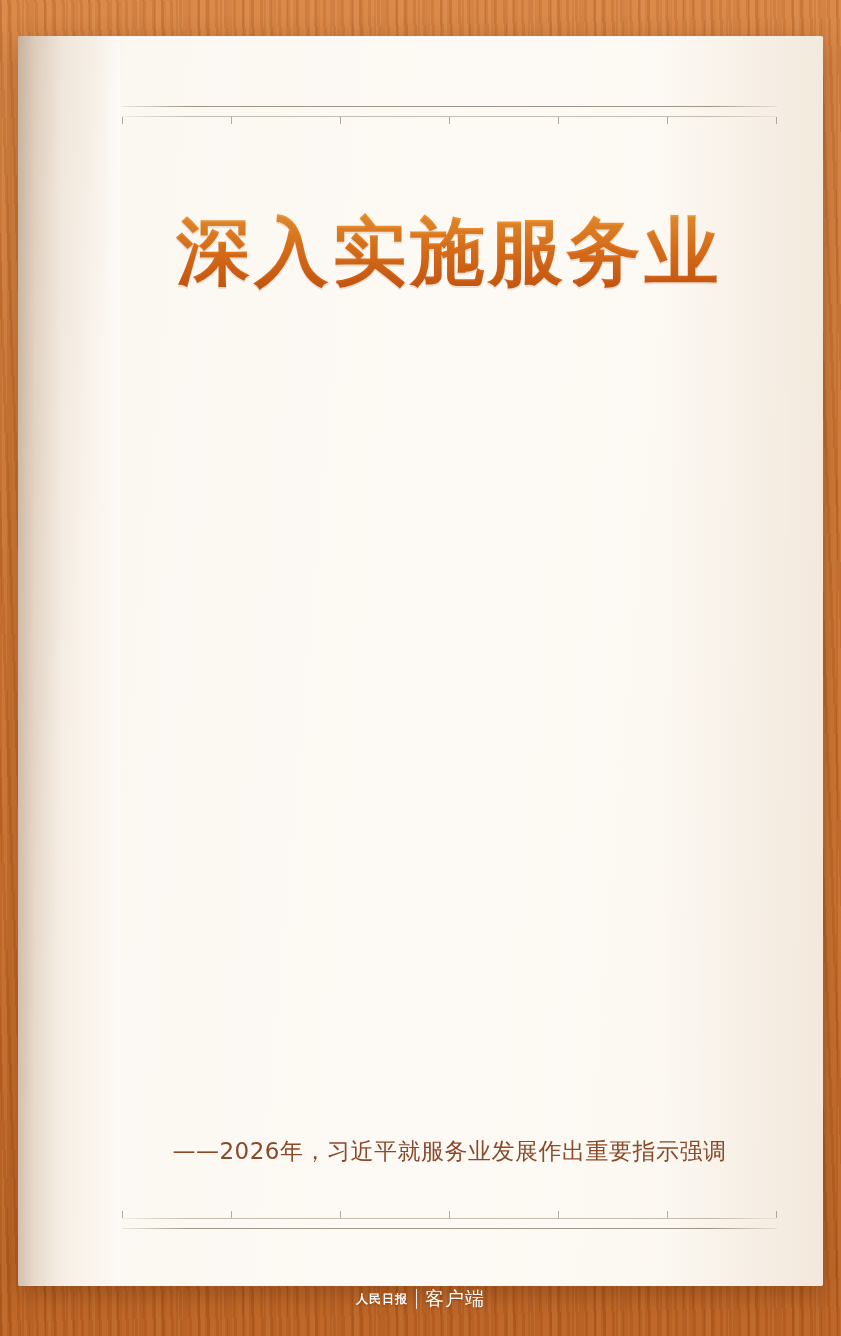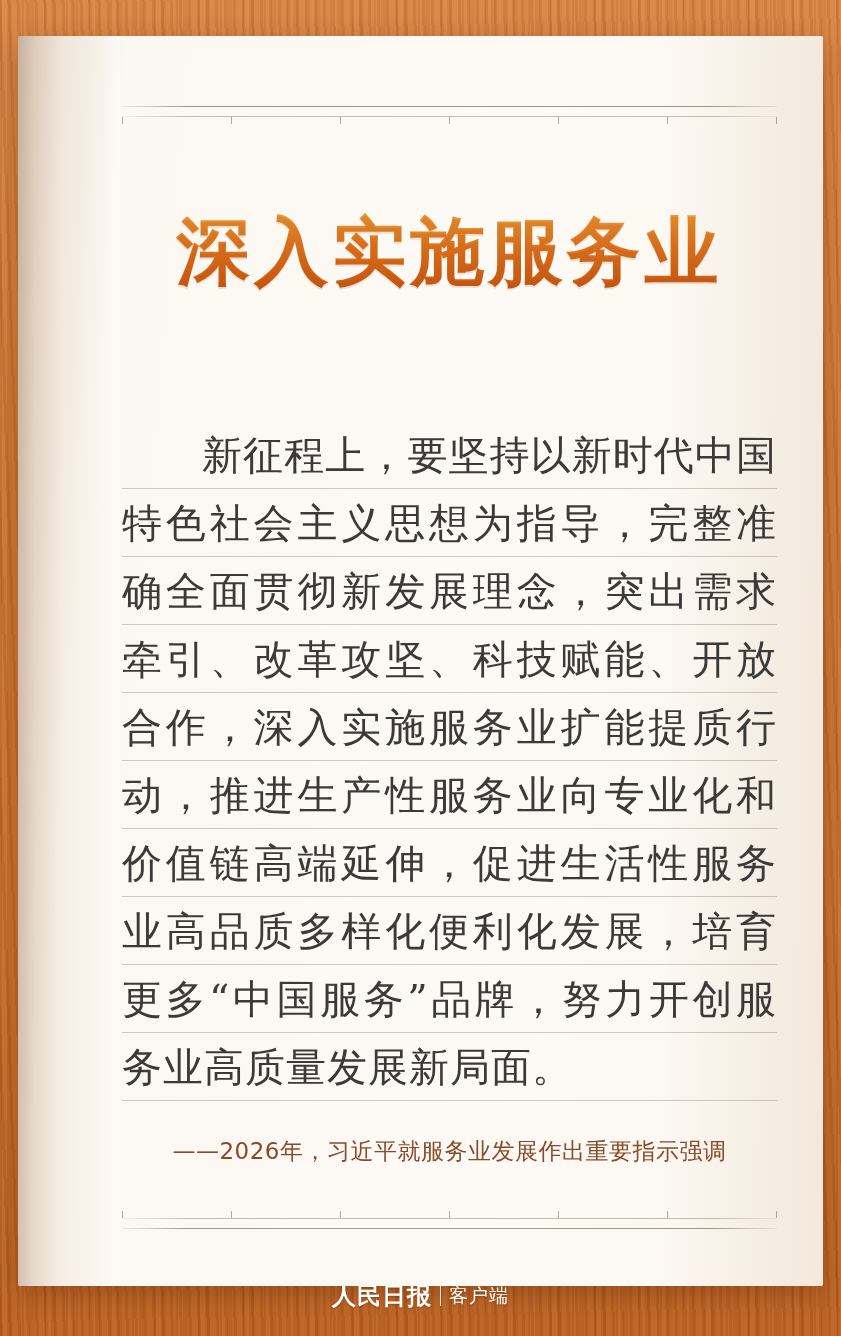--- a/index.html
+++ b/index.html
@@ -192,21 +192,21 @@
     left: 0;
     bottom: 24px;
     width: 841px;
     display: flex;
     align-items: center;
     justify-content: center;
     gap: 8px;
   }
   .footer-mark {
     font-family: "DejaVu Serif", "Liberation Serif", serif;
-    font-size: 24px;
+    font-size: 12px;
     font-weight: 700;
     color: #ffffff;
     letter-spacing: 1px;
     text-shadow: 0 1px 2px rgba(90,40,5,0.45);
   }
   .footer-div {
     width: 1px;
     height: 20px;
     background: rgba(255,255,255,0.85);
   }
@@ -242,23 +242,20 @@
         <div class="tick" style="left:436px"></div>
         <div class="tick" style="left:545px"></div>
         <div class="tick" style="left:654px"></div>
       </div>
     </div>
 
     <h1 class="title">
       <div class="line1">深入实施服务业</div>
     </h1>
 
-    <div class="body-block">
-      <div class="body-text">新征程上，要坚持以新时代中国特色社会主义思想为指导，完整准确全面贯彻新发展理念，突出需求牵引、改革攻坚、科技赋能、开放合作，深入实施服务业扩能提质行动，推进生产性服务业向专业化和价值链高端延伸，促进生活性服务业高品质多样化便利化发展，培育更多“中国服务”品牌，努力开创服务业高质量发展新局面。</div>
-    </div>
 
     <div class="attrib">——2026年，习近平就服务业发展作出重要指示强调</div>
 
     <div class="rule-bottom">
       <div class="tick-row">
         <div class="tick" style="left:0px"></div>
         <div class="tick" style="left:109px"></div>
         <div class="tick" style="left:218px"></div>
         <div class="tick" style="left:327px"></div>
         <div class="tick" style="left:436px"></div>

